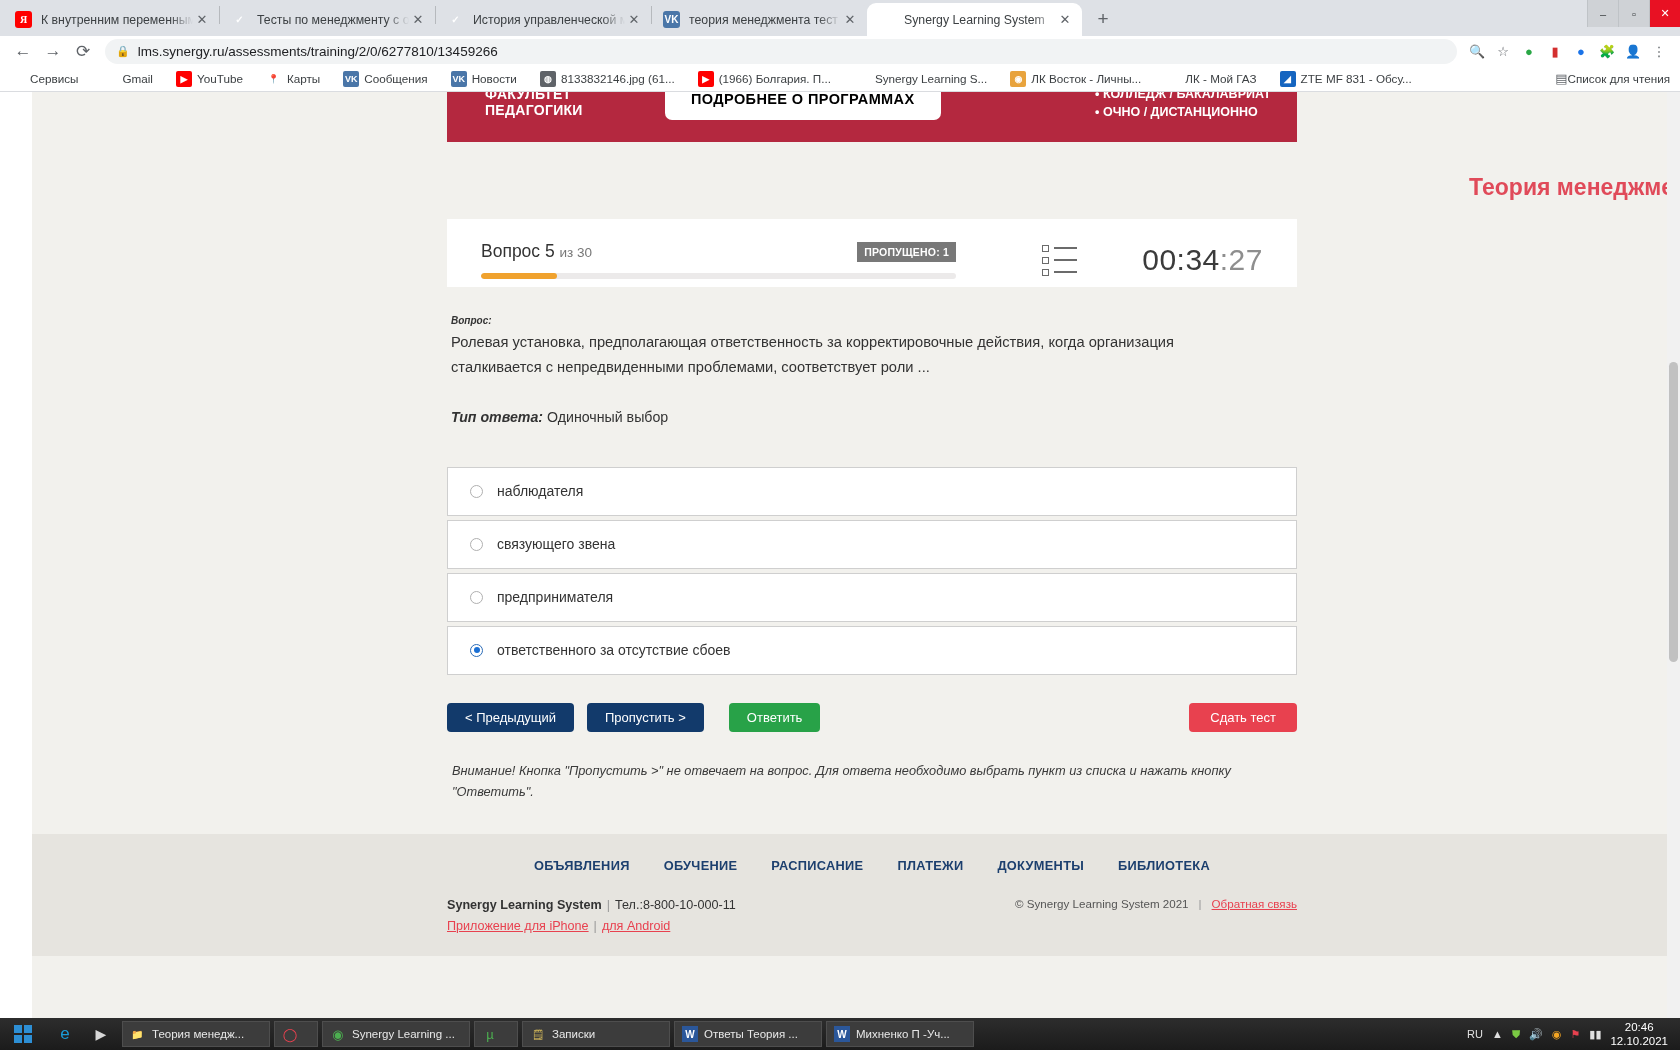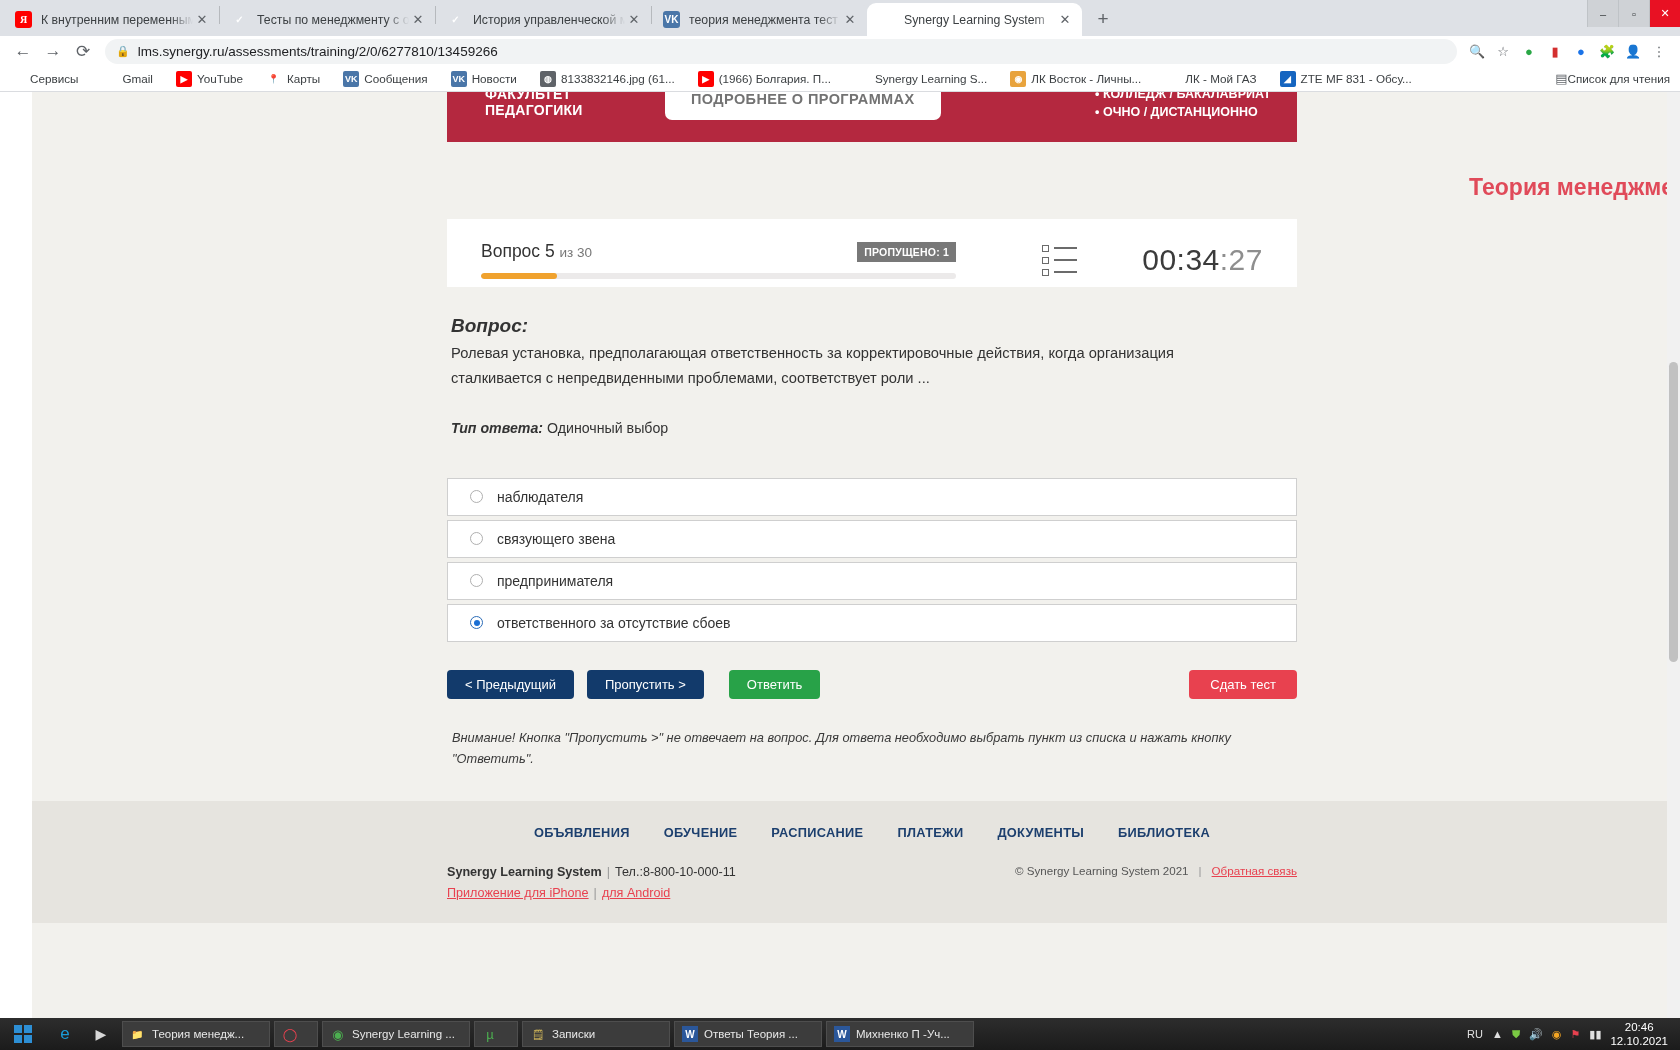--- a/index.html
+++ b/index.html
@@ -80,21 +80,21 @@
   .bi-gaz { background: transparent; color: #0d8ecf; font-size: 13px; }
   .bi-zte { background: #1565c0; font-size: 8px; }
   .bm-right { position: absolute; right: 10px; display: flex; align-items: center; font-size: 11.7px; color: #3c4043; }
 
   
   .viewport { flex: 1; background: #fff; overflow: hidden; position: relative; }
   .page { width: 1680px; background: #f2f1ed; min-height: 100%; position: relative; margin-left: 32px; }
   .banner-top { width: 850px; margin: 0 auto; background: #b4283f; height: 50px; position: relative; }
   .bn-left { position: absolute; left: 38px; top: -6px; color: #fff; font-weight: bold;
              font-size: 14px; line-height: 1.15; letter-spacing: .3px; }
-  .bn-btn { position: absolute; left: 218px; top: -14px; background: #fff; color: #737373;
+  .bn-btn { position: absolute; left: 218px; top: -14px; background: #fff; color: #000000;
             font-weight: bold; font-size: 14.5px; padding: 13px 26px; border-radius: 7px; letter-spacing: .4px; }
   .bn-right { position: absolute; right: 26px; top: -7px; color: #fff; font-weight: bold;
               font-size: 12.5px; line-height: 1.45; }
 
   .page-title {
     text-align: right; color: #e04a59; font-size: 23px; font-weight: bold;
     margin: 32px 0 18px;
   }
 
   .card {
@@ -112,28 +112,28 @@
   .pbar { height: 6px; background: #eceaea; border-radius: 3px; margin-top: 11px; overflow: hidden; }
   .pfill { height: 100%; background: #f0a22e; border-radius: 3px; }
   .listico { margin-left: 86px; display: flex; flex-direction: column; gap: 5px; }
   .listico .lrow { display: flex; align-items: center; gap: 5px; }
   .listico .sq { width: 7px; height: 7px; border: 1.5px solid #6b6b6b; }
   .listico .ln { width: 23px; height: 2px; background: #6b6b6b; }
   .timer { margin-left: auto; font-size: 30px; color: #3b3b3b; letter-spacing: .5px; font-weight: 300; }
   .timer .sec { color: #8e8e8e; }
 
   .qbody { width: 850px; margin: 0 auto; padding: 28px 4px 0; }
-  .qtag { font-style: italic; font-weight: bold; font-size: 19px; color: #333; margin-bottom: 4px; }
+  .qtag { font-style: italic; font-weight: bold; font-size: 10px; color: #333; margin-bottom: 4px; }
   .qtext { font-size: 14.7px; line-height: 1.72; color: #333; max-width: 790px; }
   .atype { margin-top: 28px; font-size: 14.2px; color: #333; }
   .atype b { font-style: italic; }
 
   .options { width: 850px; margin: 42px auto 0; }
   .opt {
-    border: 1px solid #cfcfcf; background: #fff; height: 38px;
+    border: 1px solid #cfcfcf; background: #fff; height: 49px;
     display: flex; align-items: center; padding: 0 22px; margin-bottom: 4px;
   }
   .radio {
     width: 13px; height: 13px; border-radius: 50%; border: 1px solid #b0b0b0;
     background: #fff; flex: none; margin-right: 14px; position: relative;
   }
   .radio.on { border-color: #2b6cb8; }
   .radio.on::after {
     content: ""; position: absolute; left: 2.5px; top: 2.5px;
     width: 6px; height: 6px; border-radius: 50%; background: #1a6fd4;

